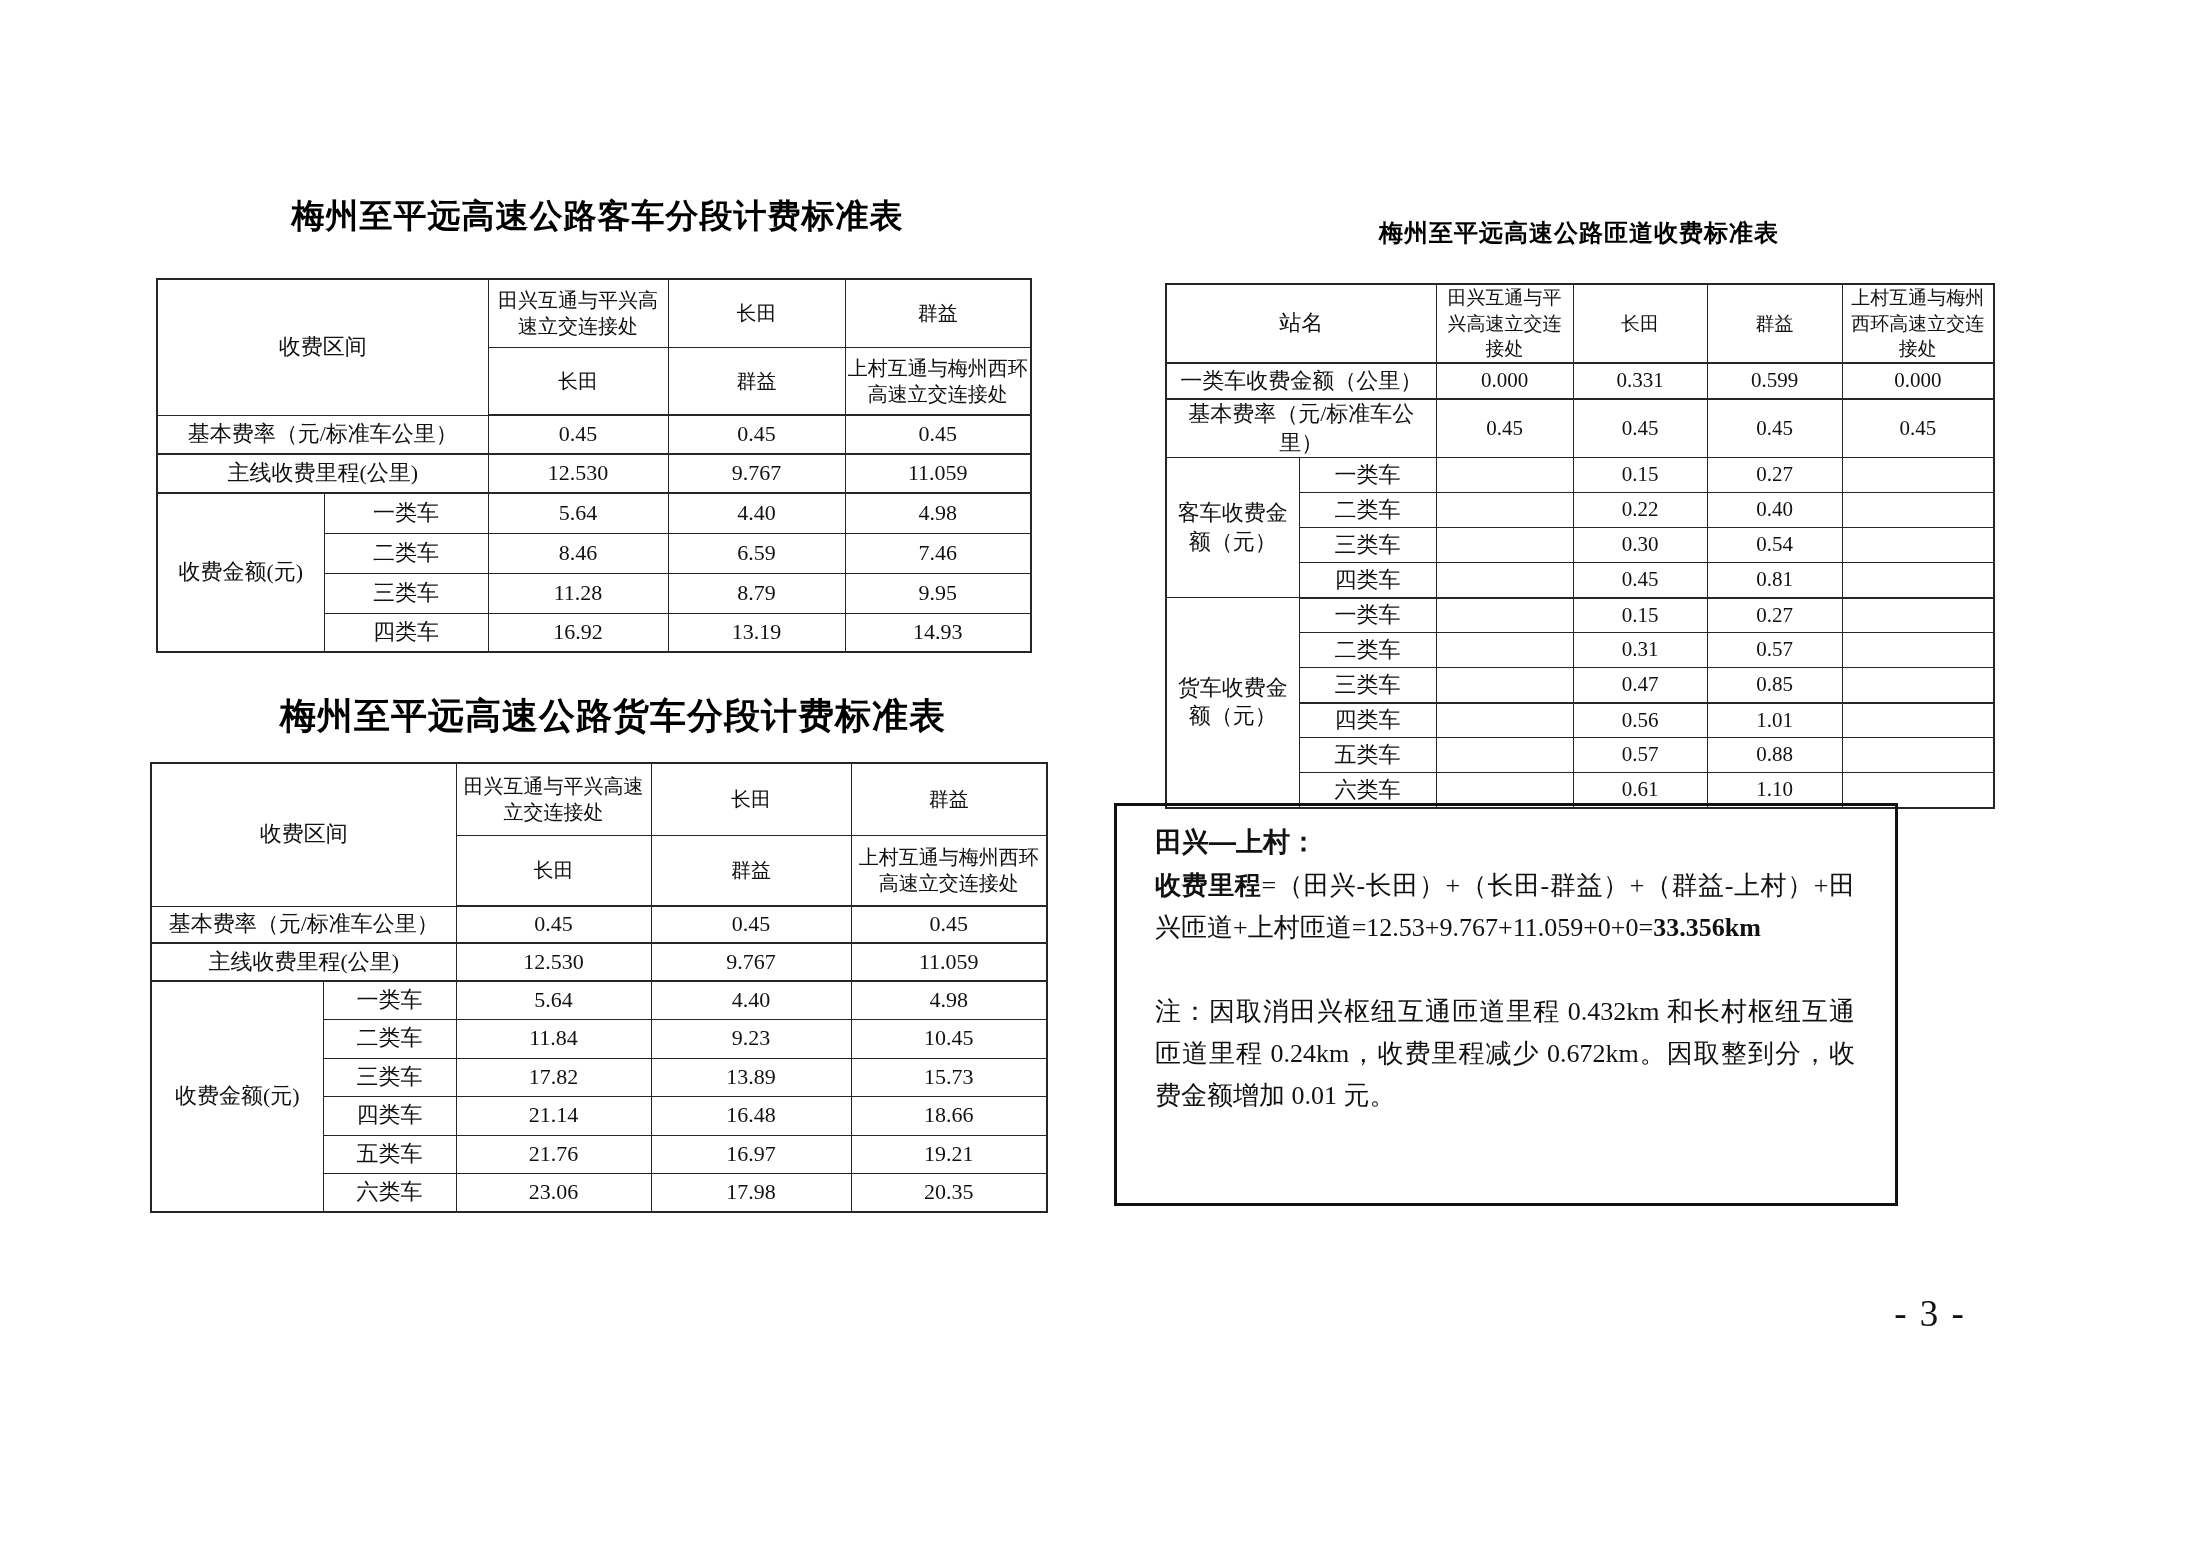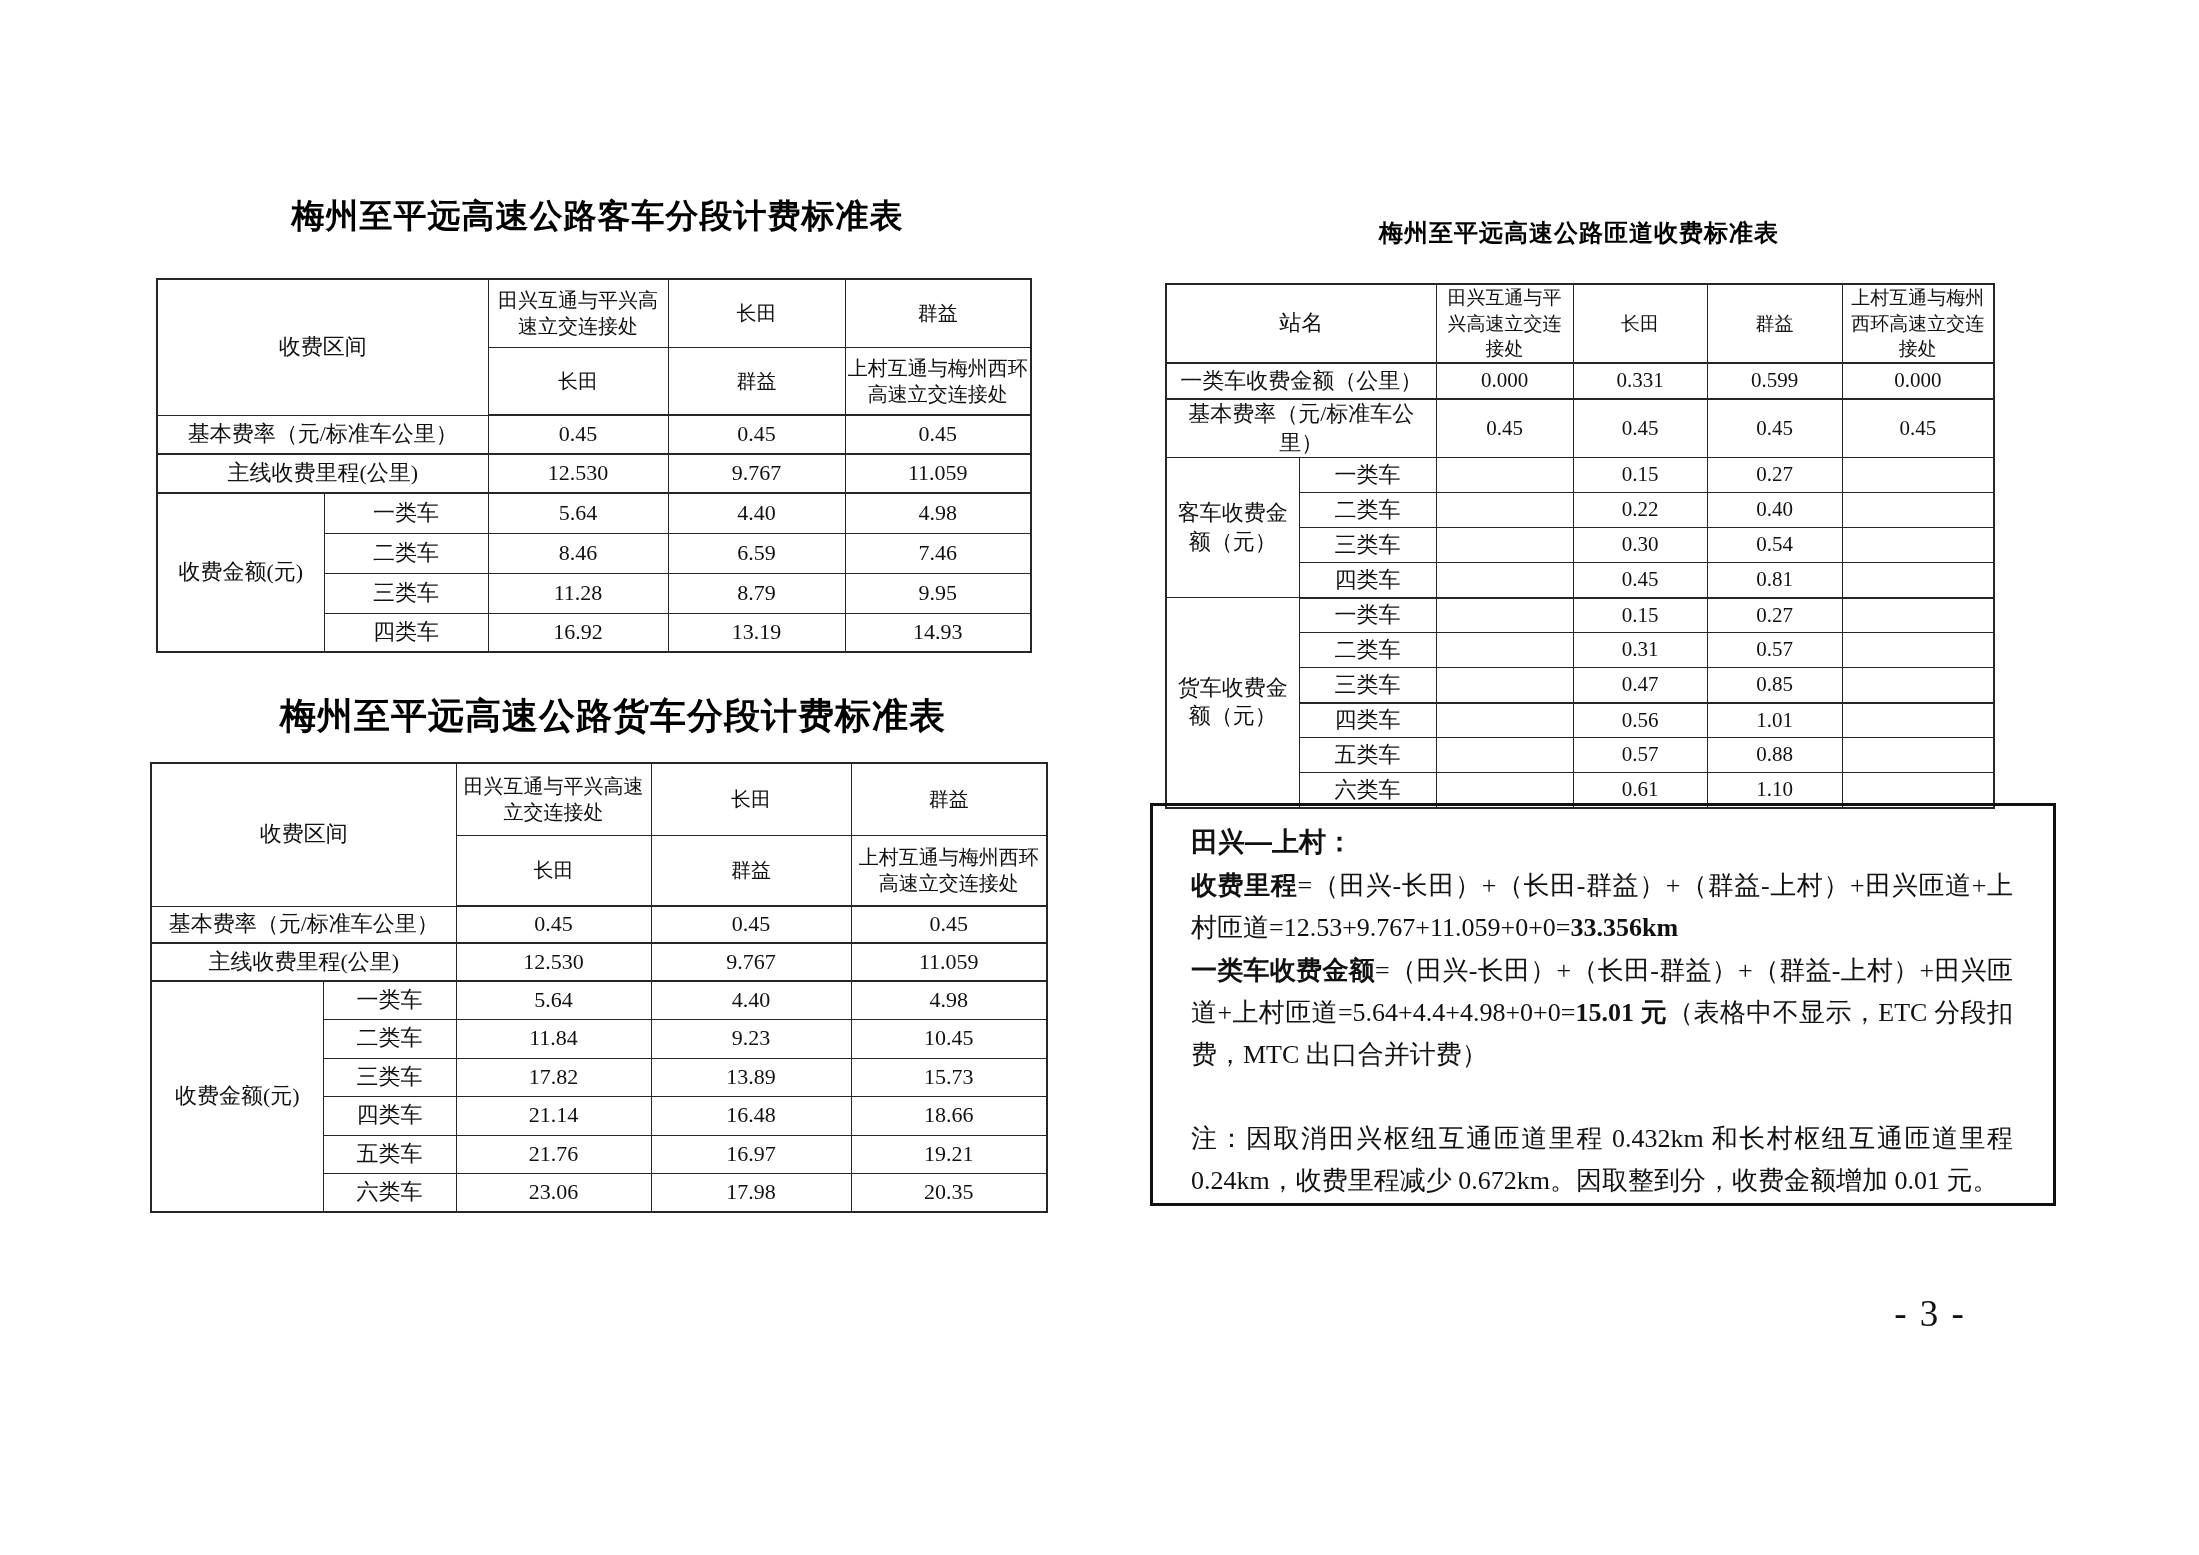--- a/index.html
+++ b/index.html
@@ -275,20 +275,19 @@
   <tr style="height:35px">
     <td>六类车</td>
     <td class="num"></td>
     <td class="num">0.61</td>
     <td class="num">1.10</td>
     <td class="num"></td>
   </tr>
 </tbody>
   </table>
 
-<div class="abs note-box" style="left:1114px; top:803px; width:906px; height:403px;margin-left:36px;">
+<div class="abs note-box" style="left:1114px; top:803px; width:784px; height:403px;">
   <p class="nb-bold nb-heading">田兴—上村：</p>
   <p><span class="nb-bold">收费里程</span><span>=（田兴-长田）+（长田-群益）+（群益-上村）+田兴匝道+上村匝道=12.53+9.767+11.059+0+0=</span><b>33.356km</b></p>
-  <p><span class="nb-bold">一类车收费金额</span><span>=（田兴-长田）+（长田-群益）+（群益-上村）+田兴匝道+上村匝道=5.64+4.4+4.98+0+0=</span><b class="nb-bold" style="font-family:'Liberation Serif',serif">15.01 元</b><span>（表格中不显示，ETC 分段扣费，MTC 出口合并计费）</span></p>
   <p class="nb-note">注：因取消田兴枢纽互通匝道里程 0.432km 和长村枢纽互通匝道里程 0.24km，收费里程减少 0.672km。因取整到分，收费金额增加 0.01 元。</p>
 </div>
 
 <div class="abs page-num" style="left:1820px; top:1292px; width:220px; text-align:center;">- 3 -</div>
 
 </body></html>

